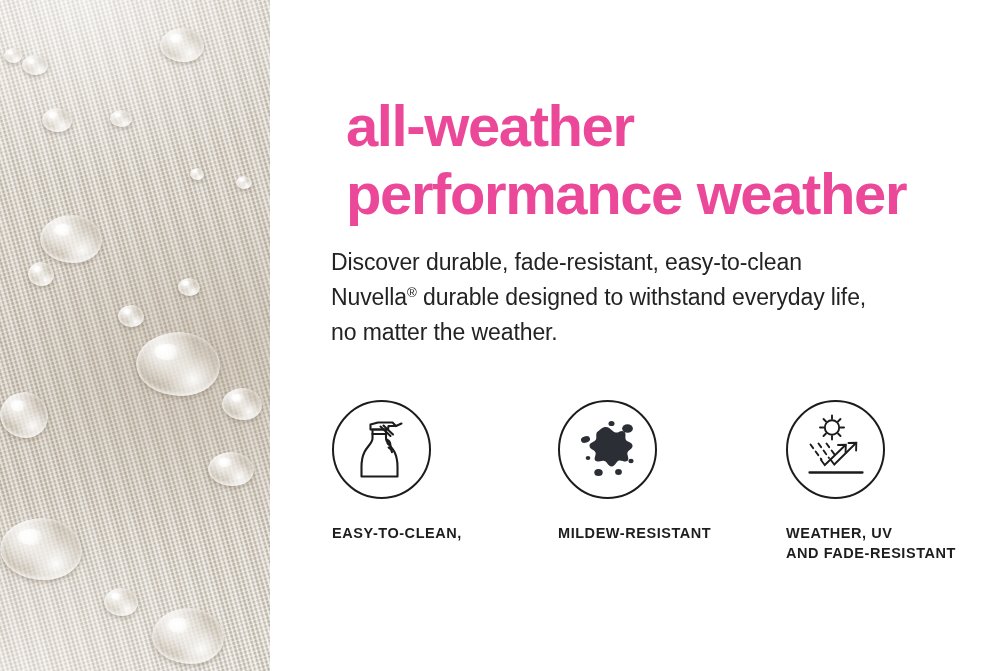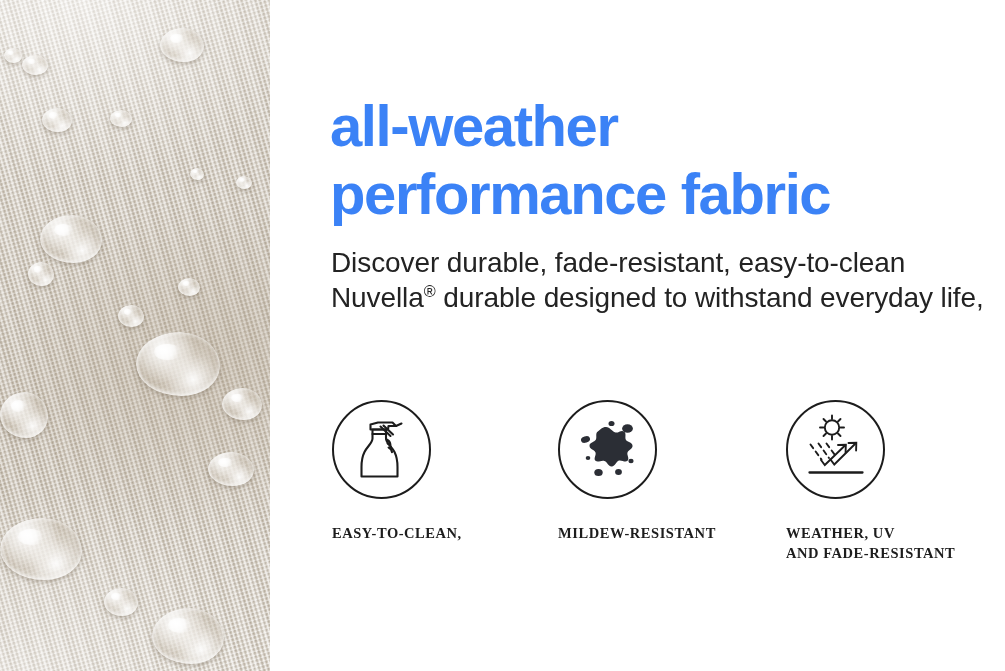--- a/index.html
+++ b/index.html
@@ -98,42 +98,42 @@
   .content {
     position: absolute;
     left: 330px;
     top: 0;
     width: 660px;
     height: 671px;
   }
 
   .headline {
     position: absolute;
-    left: 0;
+    left: 16px;
     top: 92px;
     width: 640px;
     margin: 0;
-    color: #3b82f6;
+    color: #ec4899;
     font-family: "Liberation Sans", sans-serif;
     font-weight: bold;
     font-size: 58px;
     line-height: 68px;
     letter-spacing: -1.4px;
   }
   .headline .hl-line { display: block; white-space: nowrap; }
 
   .body-copy {
     position: absolute;
     left: 1px;
     top: 245px;
     width: 620px;
     margin: 0;
     color: #232323;
     font-family: "Liberation Sans", sans-serif;
-    font-size: 28px;
+    font-size: 23px;
     line-height: 35px;
     letter-spacing: -0.1px;
   }
   .body-copy .bc-line { display: block; white-space: nowrap; }
   .body-copy sup {
     font-size: 0.58em;
     vertical-align: 0.62em;
     line-height: 0;
   }
 
@@ -162,21 +162,21 @@
     border-radius: 50%;
     box-sizing: border-box;
     background: #ffffff;
   }
   .icon-circle svg { position: absolute; left: 0; top: 0; }
 
   .feature-label {
     margin: 0;
     padding-top: 24px;
     color: #1d1d1d;
-    font-family: Liberation Serif, serif;
+    font-family: Liberation Sans, sans-serif;
     font-weight: bold;
     font-size: 14.5px;
     line-height: 20px;
     letter-spacing: 0.55px;
     text-transform: uppercase;
   }
   .feature-label .fl-line { display: block; white-space: nowrap; }
 </style>
 </head>
 <body>
@@ -204,26 +204,27 @@
     <div class="droplet" style="left:104px; top:588px; width:34px; height:28px;"></div>
     <div class="droplet" style="left:152px; top:608px; width:72px; height:56px;"></div>
     <div class="droplet" style="left:236px; top:176px; width:16px; height:13px;"></div>
     <div class="droplet" style="left:190px; top:168px; width:14px; height:12px;"></div>
   </div>
 
   <div class="content">
 
     <h1 class="headline">
       <span class="hl-line">all-weather</span>
-      <span class="hl-line">performance fabric</span>
+      <span class="hl-line">performance weather</span>
     </h1>
 
     <p class="body-copy">
       <span class="bc-line">Discover durable, fade-resistant, easy-to-clean</span>
       <span class="bc-line"><span>Nuvella</span><sup>®</sup><span> durable designed to withstand everyday life,</span></span>
+      <span class="bc-line">no matter the weather.</span>
     </p>
 
     <div class="features">
 
       <div class="feature feature-1">
         <div class="icon-circle">
           <svg width="95" height="95" viewBox="0 0 95 95" fill="none" aria-hidden="true">
             <g stroke="#1c1c1c" stroke-width="2.1" stroke-linejoin="round" stroke-linecap="round" fill="none">
 
               <path d="M38.5 36.5 L38.5 32 L52 32 L52 36.5

